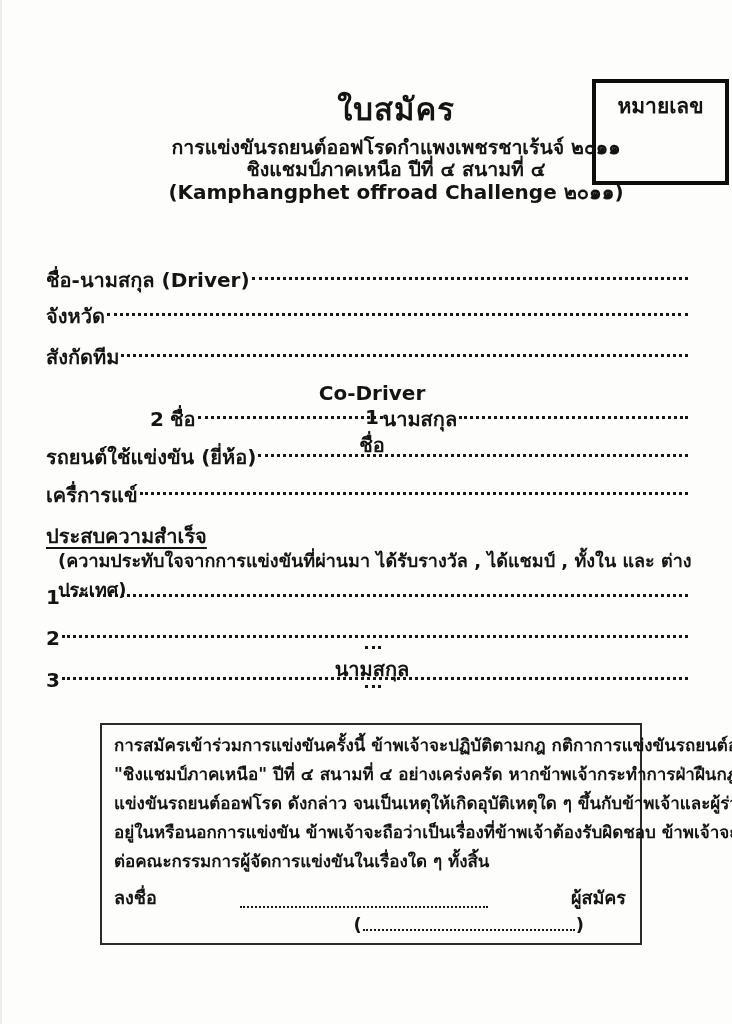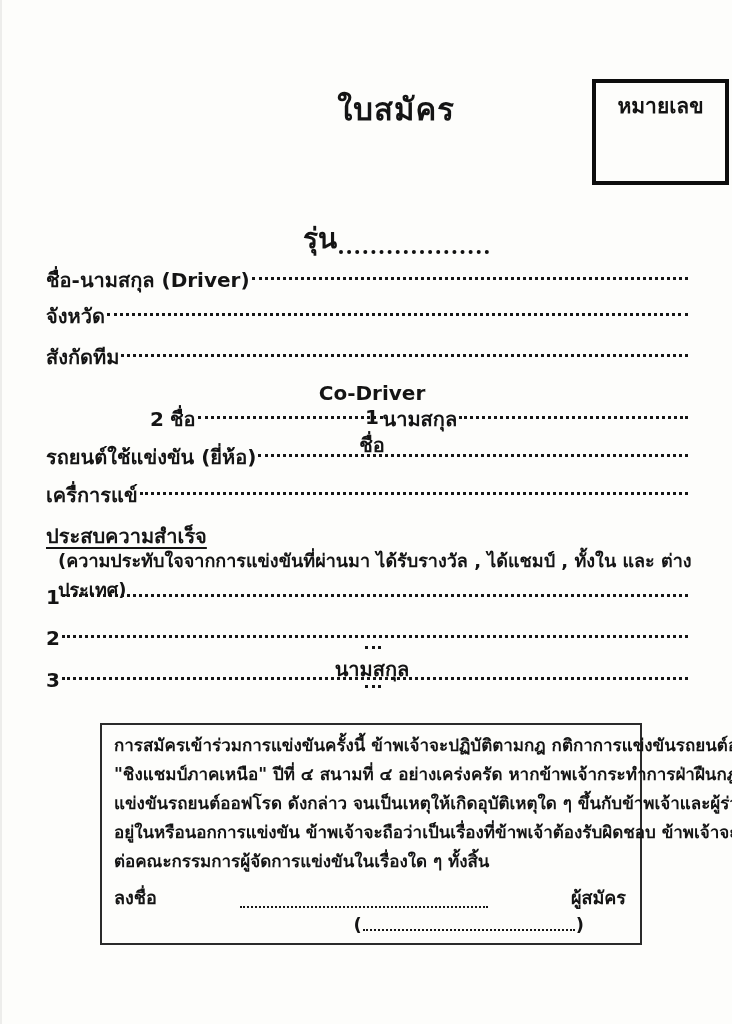--- a/index.html
+++ b/index.html
@@ -78,25 +78,26 @@
 <body>
 
 <div class="page">
   <div class="edge-strip"></div>
 
   <div class="number-box">
     <div class="nb-label">หมายเลข</div>
   </div>
 
   <div class="center-zone form-title">ใบสมัคร</div>
+  <div class="center-zone subtitle">
+    <div class="tline">การแข่งขันรถยนต์ออฟโรดกำแพงเพชรชาเร้นจ์ ๒๐๑๑</div>
+    <div class="tline">ชิงแชมป์ภาคเหนือ  ปีที่ ๔  สนามที่ ๔</div>
+    <div class="eline">(Kamphangphet offroad Challenge ๒๐๑๑)</div>
+  </div>
 
-  <div class="class-row">
-    <span>รุ่น</span>
-      <span class="class-leader"></span>
-  </div>
 
   <div class="frow row-driver">
     <span>ชื่อ-นามสกุล (Driver)</span>
       <span class="leader"></span>
   </div>
 
   <div class="frow row-prov">
     <span>จังหวัด</span>
       <span class="leader"></span>
   </div>

